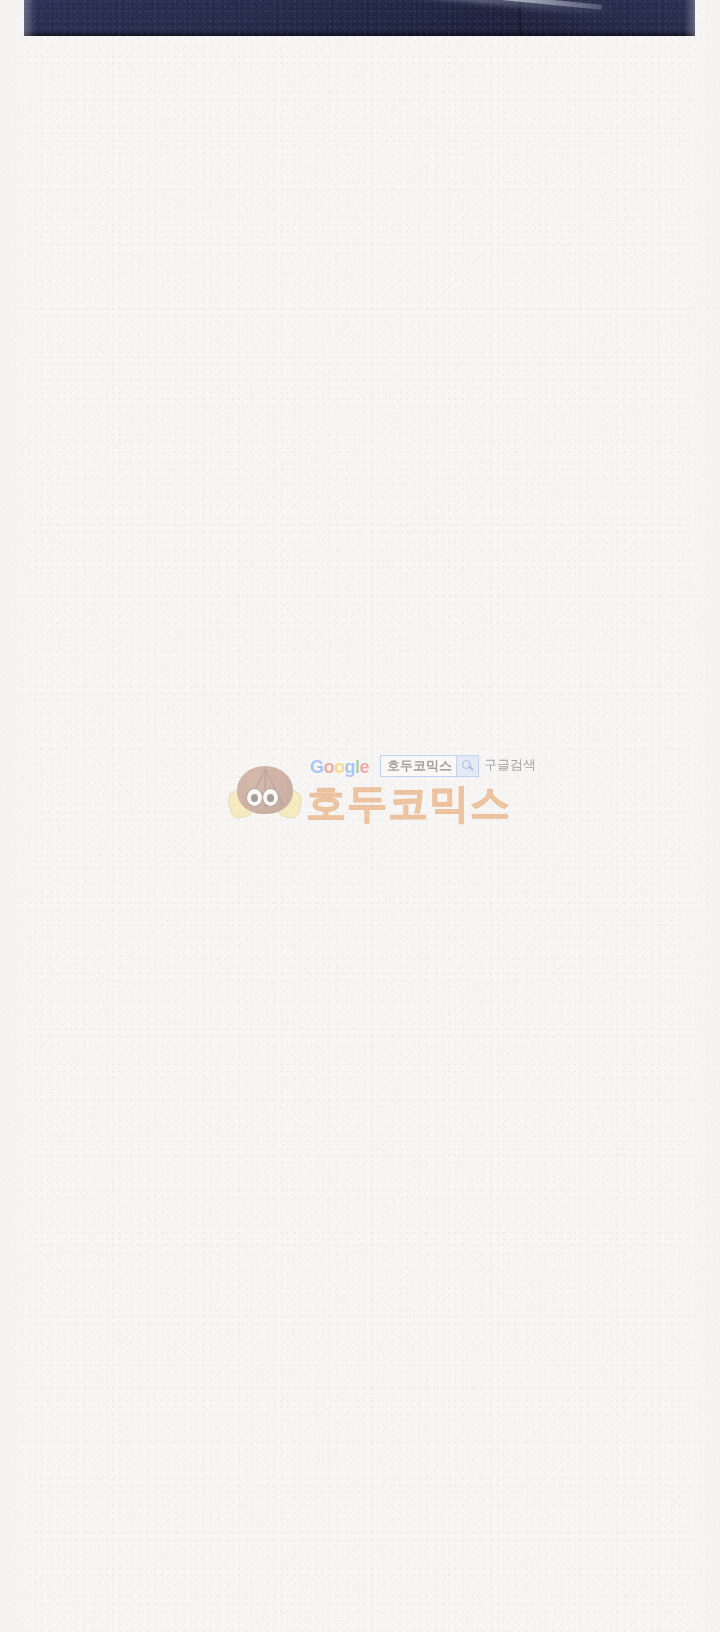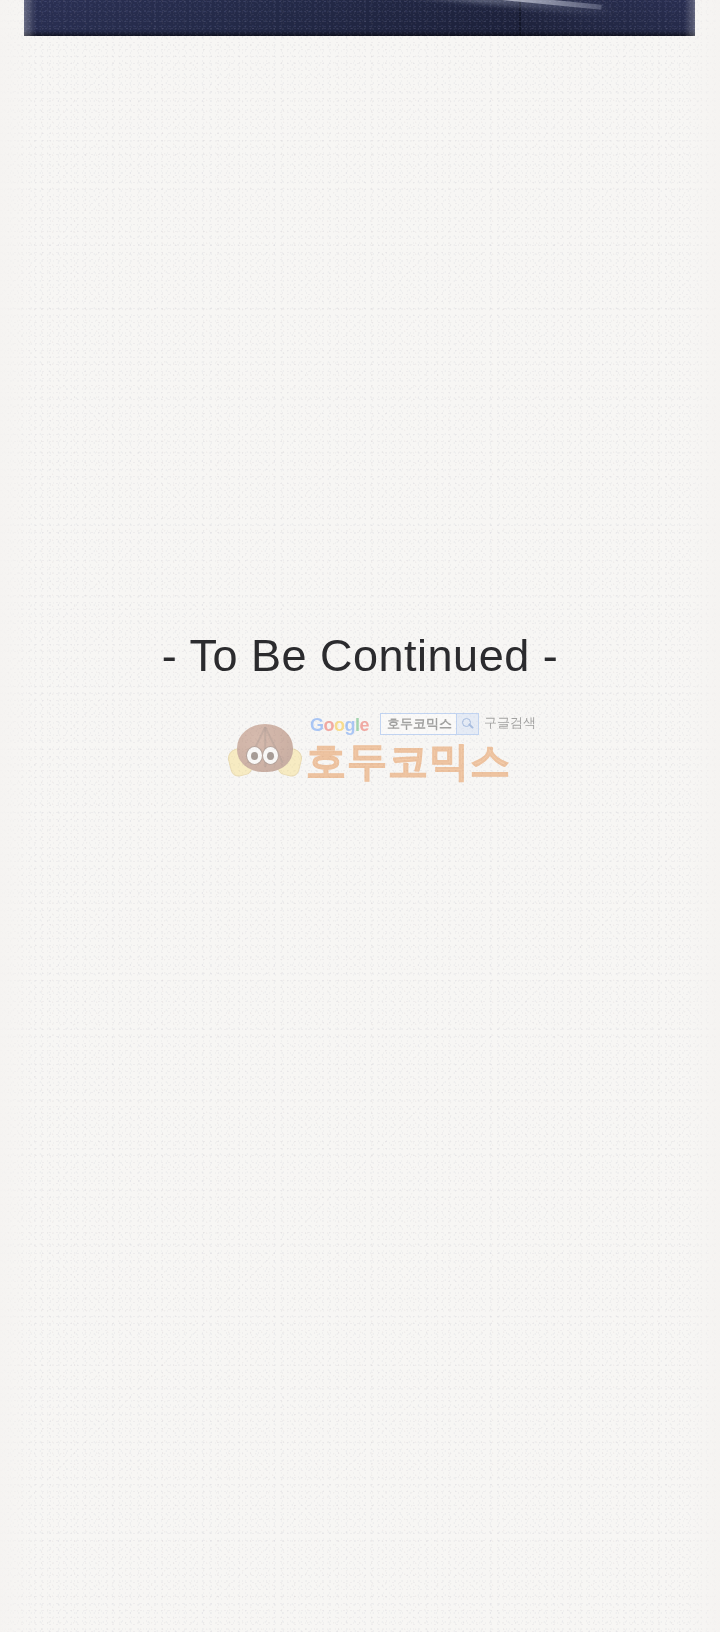--- a/index.html
+++ b/index.html
@@ -120,21 +120,21 @@
     font-weight: 400;
     letter-spacing: .5px;
     color: #2b2b2e;
     white-space: nowrap;
   }
 
   
   #watermark {
     position: absolute;
     left: 228px;
-    top: 712px;
+    top: 754px;
     width: 250px;
     height: 68px;
     opacity: .42;
     pointer-events: none;
   }
   
   .mascot {
     position: absolute;
     left: 0;
     top: 8px;
@@ -287,21 +287,20 @@
     <div class="panel-seam"></div>
     <div class="panel-noise"></div>
     <div class="panel-streak-soft"></div>
     <div class="panel-streak"></div>
     <div class="panel-bottom-shade"></div>
   </div>
 
   <div id="grain"></div>
   <div id="vignette"></div>
 
-  <div id="tbc">- To Be Continued -</div>
 
   <div id="watermark">
 
     <div class="mascot">
       <div class="mascot-hand left"></div>
       <div class="mascot-hand right"></div>
       <div class="mascot-shell">
         <div class="shell-line a"></div>
         <div class="shell-line b"></div>
         <div class="shell-line c"></div>

